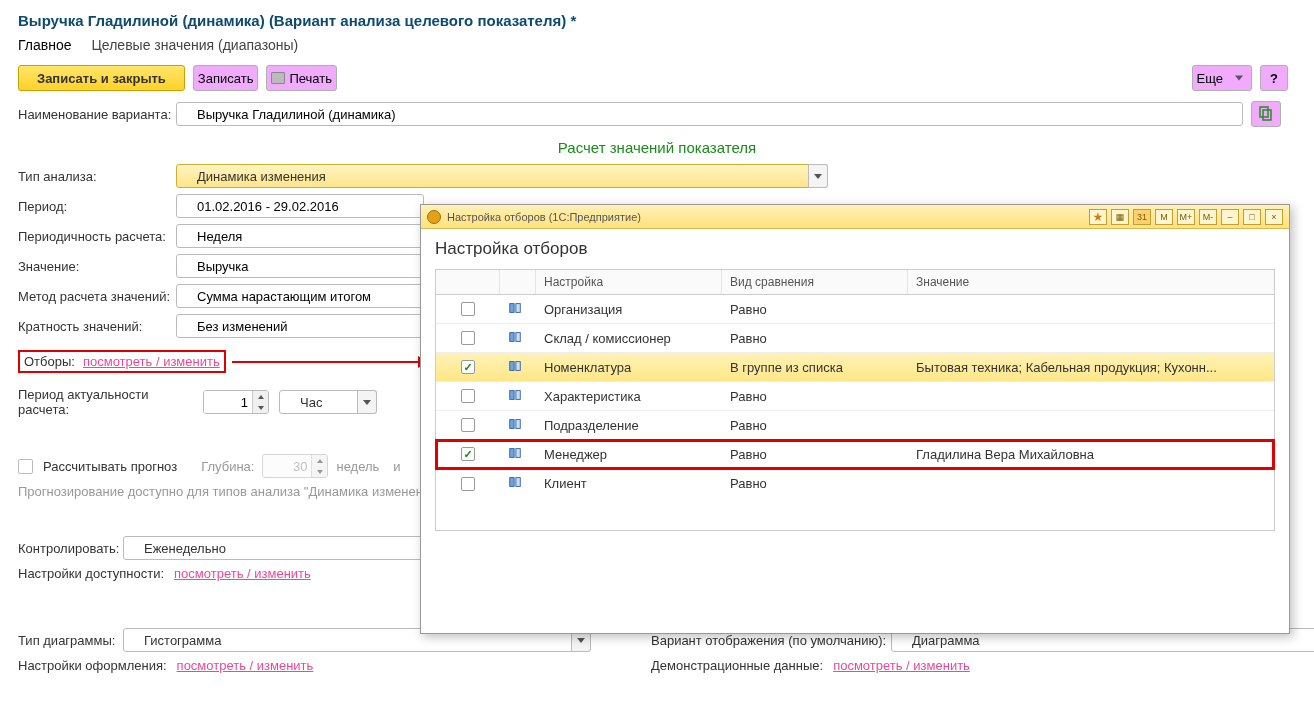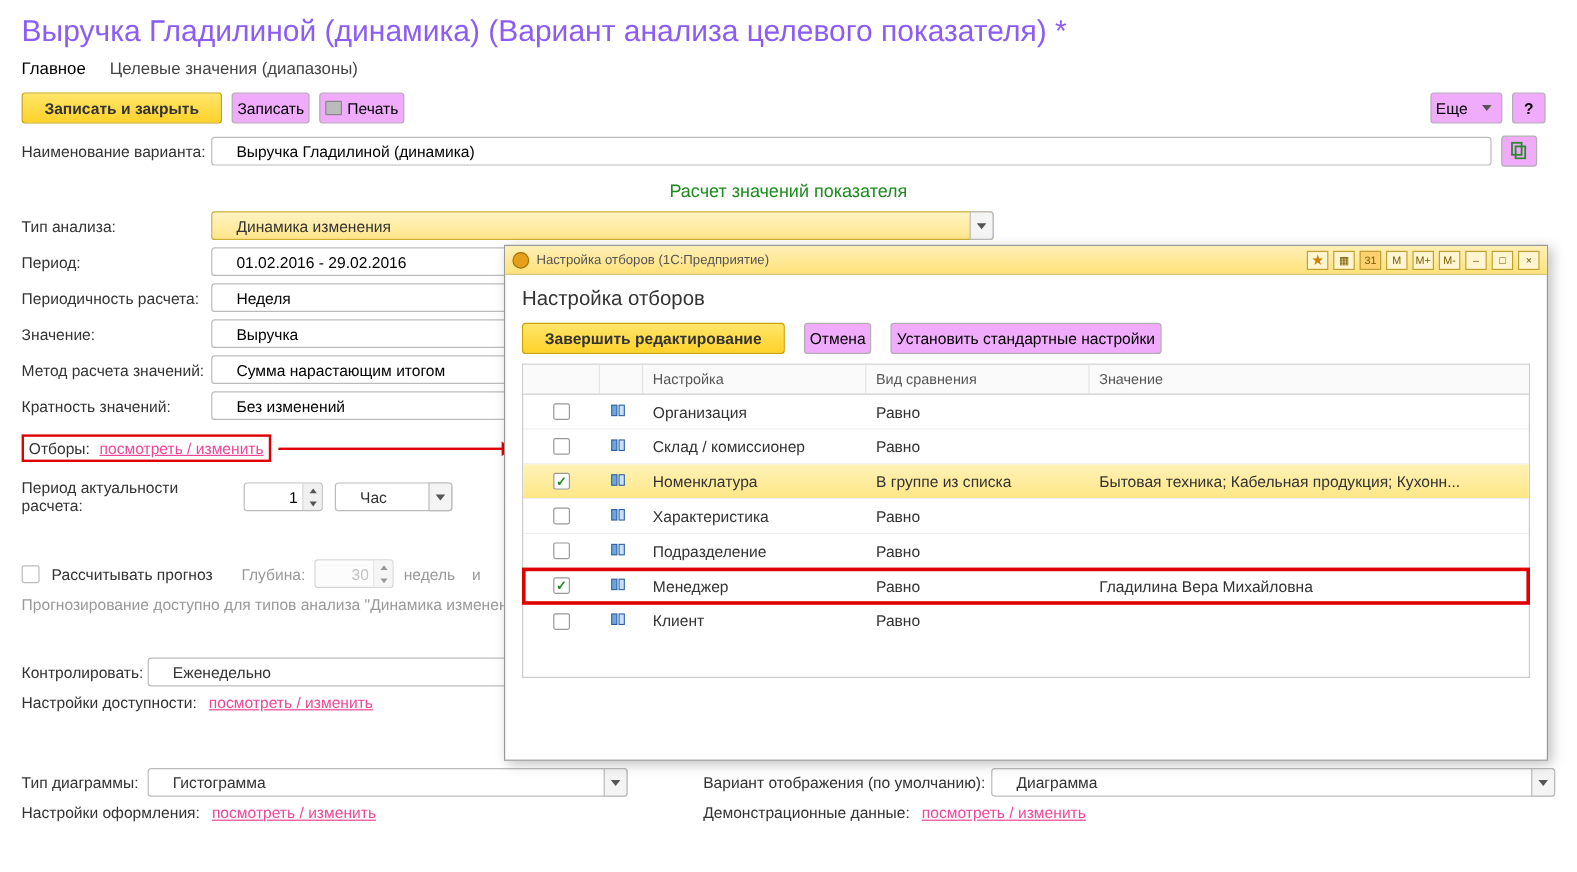--- a/index.html
+++ b/index.html
@@ -9,23 +9,23 @@
     font-family: Arial, sans-serif;
     font-size: 13px;
     color: #333;
     background: #fff;
     position: relative;
     width: 1314px;
     height: 727px;
     overflow: hidden;
   }
   .page-title {
-    font-size: 25px;
-    font-weight: normal;
-    color: #8b5cf6;
+    font-size: 15px;
+    font-weight: bold;
+    color: #0c4a6e;
     margin: 0 0 8px 0;
   }
   .tabs { display: flex; gap: 20px; margin-bottom: 12px; }
   .tab { cursor: pointer; font-size: 14px; }
   .tab.active { color: #000000; font-weight: normal; }
   .tab.inactive { color: #444; }
   .toolbar { display: flex; align-items: center; margin-bottom: 10px; }
   .btn {
     display: inline-flex; align-items: center; justify-content: center;
     border: 1px solid #b0b0b0; border-radius: 3px; padding: 4px 4px;
@@ -76,21 +76,21 @@
   .spin .sb.up::before{border-bottom:4px solid #555;}
   .spin .sb.dn::before{border-top:4px solid #555;}
   .muted{ color:#999; }
   .chk{ width:15px;height:15px; border:1px solid #bbb; border-radius:2px; display:inline-block; margin-right:10px;}
   .select-std{ position:relative; display:inline-flex; align-items:center; }
   .select-std .dd-btn{position:absolute; right:-1px; top:-1px; bottom:-1px; width:20px; border:1px solid #bbb; background:#f4f4f4; border-radius:0 3px 3px 0; display:flex;align-items:center;justify-content:center;}
   .select-std .dd-btn::after{content:'';width:0;height:0;border-left:4px solid transparent;border-right:4px solid transparent;border-top:5px solid #555;}
   .two-col{ display:flex; gap:60px;}
   .col{ flex:1;}
   .select-98{ width:98px;}
-  .select-400{ width:400px;align-items:center;}
+  .select-400{ width:468px;align-items:center;}
   .select-490{ width:490px;}
   .select-470{ width:470px;}
   .label-105{ width:105px;}
   .label-230{ width:185px;}
 
   
   .modal {
     position: absolute; left: 420px; top: 204px; width: 870px; height: 430px;
     background: #fff; border: 1px solid #999; box-shadow: 3px 3px 10px rgba(0,0,0,.25);
     display:flex; flex-direction:column;
@@ -318,25 +318,20 @@
       <span class="tb-btn">M</span>
       <span class="tb-btn">M+</span>
       <span class="tb-btn">M-</span>
       <span class="tb-btn">–</span>
       <span class="tb-btn">□</span>
       <span class="tb-btn">×</span>
     </span>
   </div>
   <div class="modal-body">
     <div class="modal-header">Настройка отборов</div>
-    <div class="modal-toolbar">
-      <button class="btn btn-yellow">Завершить редактирование</button>
-      <button class="btn">Отмена</button>
-      <button class="btn">Установить стандартные настройки</button>
-    </div>
     <div class="grid">
       <div class="grid-head">
         <div class="gh gc1"></div>
         <div class="gh gc2"></div>
         <div class="gh gc3">Настройка</div>
         <div class="gh gc4">Вид сравнения</div>
         <div class="gh gc5">Значение</div>
       </div>
       <div id="grid-rows">
           <div class="grid-row">

